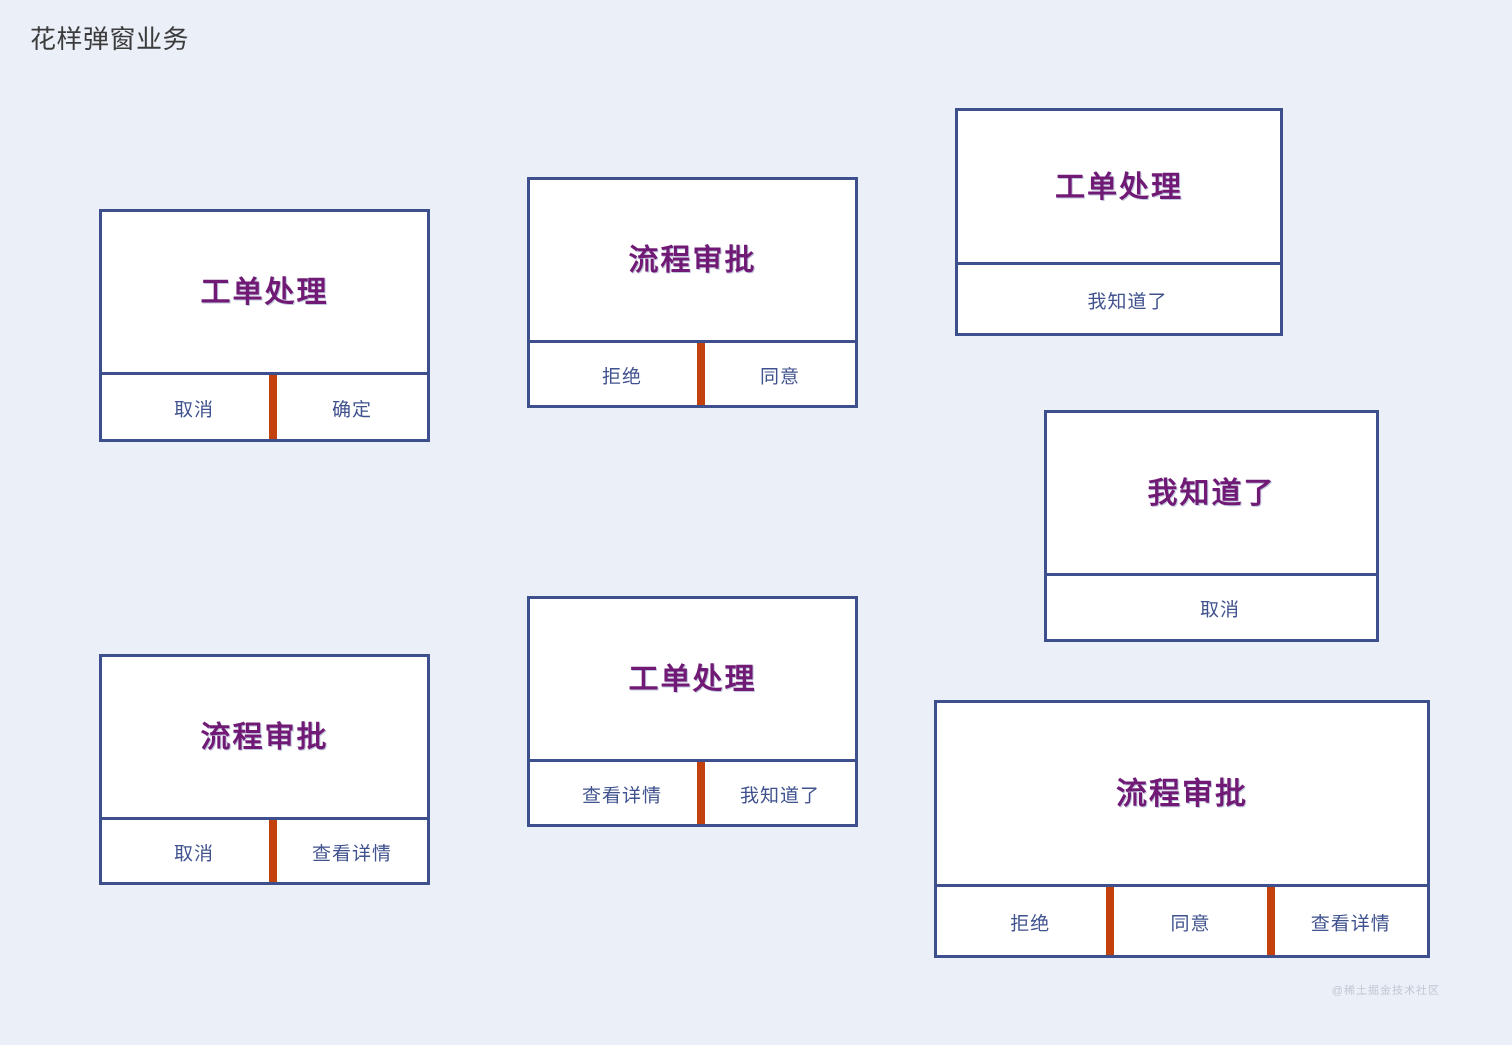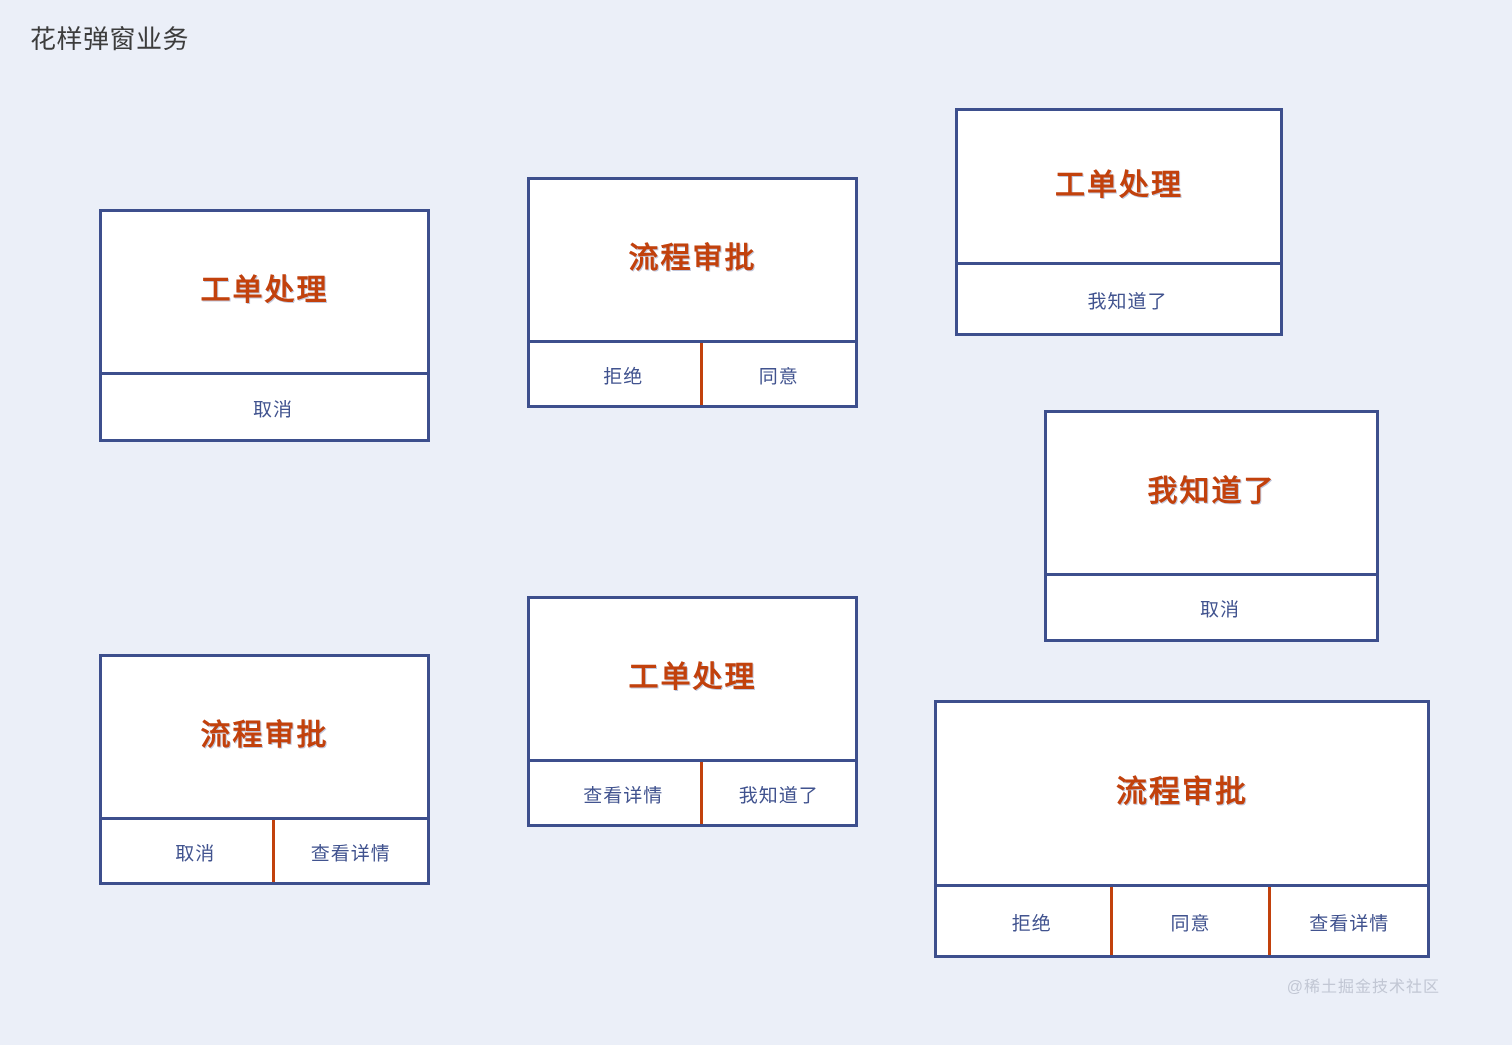--- a/index.html
+++ b/index.html
@@ -49,26 +49,25 @@
     display: flex;
     align-items: center;
     justify-content: center;
     background: #ffffff;
     min-height: 0;
   }
 
   .dialog-title {
     font-size: 30px;
     font-weight: bold;
-    color: #c2410c;
+    color: #701a75;
     letter-spacing: 2px;
     line-height: 1.2;
     white-space: nowrap;
     text-shadow: 1px 1px 0 rgba(120,132,180,0.45);
-    font-family: Liberation Mono, monospace;
   }
 
   .dialog-footer {
     flex: 0 0 auto;
     display: flex;
     border-top: 3px solid #3d4f8d;
     background: #ffffff;
     padding-left: 17px;
   }
 
@@ -76,21 +75,21 @@
     flex: 1 1 0;
     box-sizing: border-box;
     display: flex;
     align-items: center;
     justify-content: center;
     font-size: 19px;
     color: #41538f;
     letter-spacing: 1px;
     white-space: nowrap;
     background: #ffffff;
-    border-left: 3px solid #c2410c;
+    border-left: 8px solid #c2410c;
     cursor: pointer;
     user-select: none;
   }
   .dialog-btn:first-child { border-left: none; }
 
   
   #dlg-1 { left: 99px;  top: 209px; width: 331px; height: 233px; }
   #dlg-1 .dialog-footer { height: 64px; }
 
   #dlg-2 { left: 527px; top: 177px; width: 331px; height: 231px; }
@@ -110,39 +109,40 @@
 
   #dlg-7 { left: 934px; top: 700px; width: 496px; height: 258px; }
   #dlg-7 .dialog-footer { height: 68px; }
   #dlg-7 .dialog-title { font-size: 31px; }
 
   
   .watermark {
     position: absolute;
     right: 72px;
     bottom: 30px;
-    font-size: 16px;
+    font-size: 11px;
     color: #c2c7d4;
     letter-spacing: 1px;
     white-space: nowrap;
   }
 </style>
 </head>
 <body>
 
 <div id="canvas">
 
   <div class="page-title">花样弹窗业务</div>
 
   <div class="dialog" id="dlg-1">
     <div class="dialog-body">
       <div class="dialog-title">工单处理</div>
     </div>
     <div class="dialog-footer">
       <div class="dialog-btn">取消</div>
+      <div class="dialog-btn">确定</div>
     </div>
   </div>
 
   <div class="dialog" id="dlg-2">
     <div class="dialog-body">
       <div class="dialog-title">流程审批</div>
     </div>
     <div class="dialog-footer">
       <div class="dialog-btn">拒绝</div>
       <div class="dialog-btn">同意</div>

